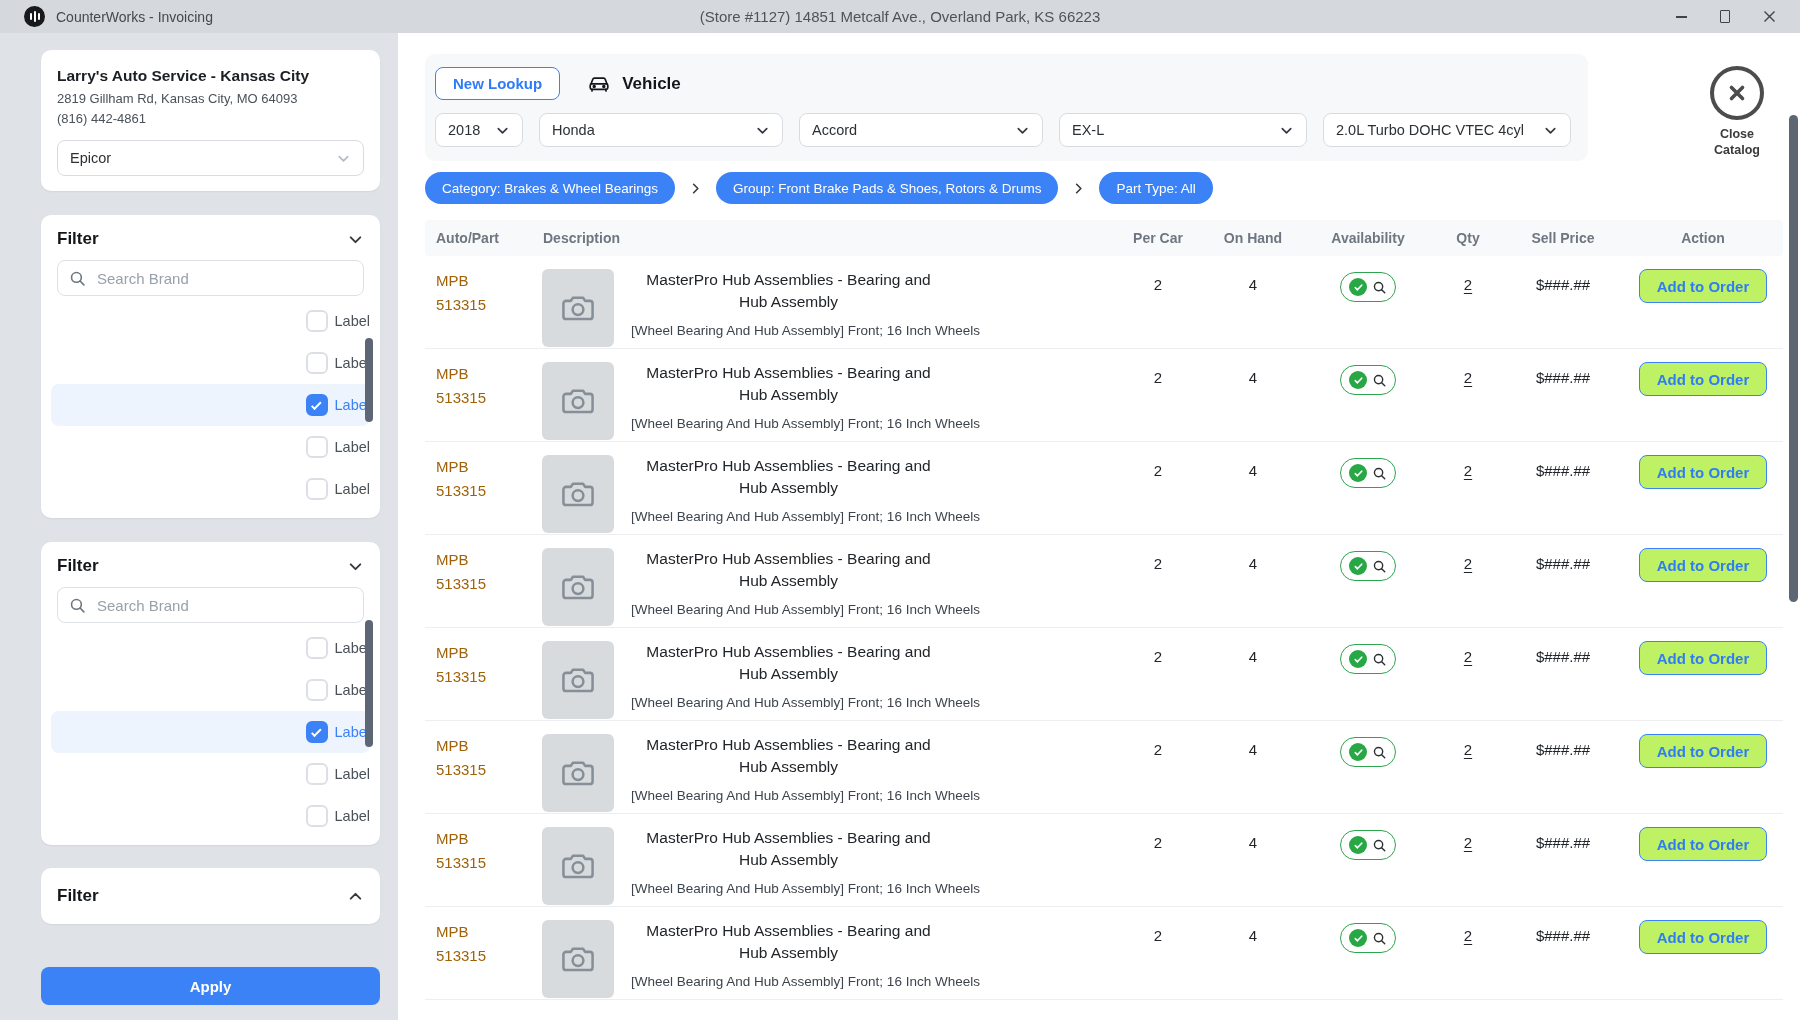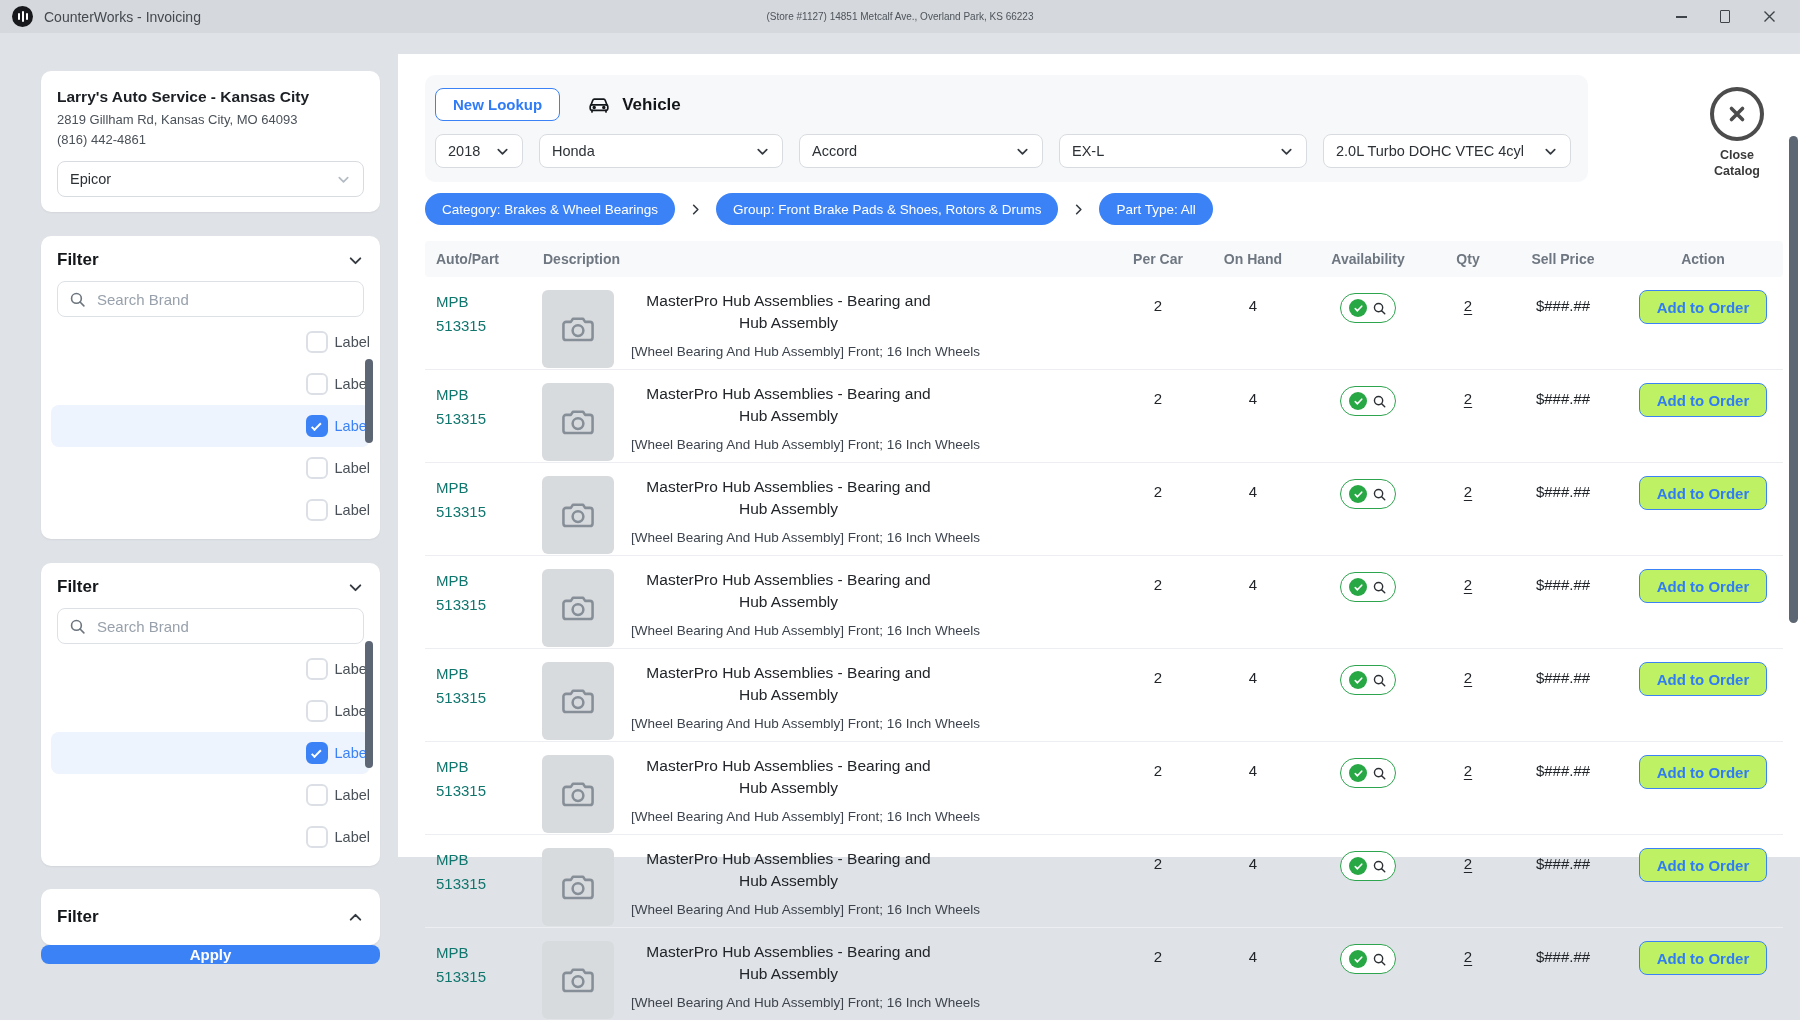--- a/index.html
+++ b/index.html
@@ -8,37 +8,37 @@
     width:1800px; height:1020px; overflow:hidden;
     background:#dfe2e6;
     font-family:"Liberation Sans", sans-serif;
     color:#212529;
   }
   
   .titlebar {
     height:33px; background:#d5d8dc; display:flex; align-items:center;
     position:relative; font-size:14px; color:#43494f;
   }
-  .tb-left { display:flex; align-items:center; gap:11px; padding-left:12px; }
+  .tb-left { display:flex; align-items:center; gap:11px; padding-left:24px; }
   .app-logo {
     width:21px; height:21px; border-radius:50%; background:#17191c;
     display:flex; align-items:center; justify-content:center; gap:2px;
   }
   .app-logo i { display:block; width:2px; background:#fff; border-radius:1px; }
   .app-logo i:nth-child(1){height:7px} .app-logo i:nth-child(2){height:11px} .app-logo i:nth-child(3){height:7px}
   .tb-center {
     position:absolute; left:0; right:0; text-align:center;
-    font-size:10px; color:#4e545c; pointer-events:none;
+    font-size:15px; color:#4e545c; pointer-events:none;
   }
   .tb-right { margin-left:auto; display:flex; align-items:center; gap:14px; padding-right:16px; }
   .win-btn { width:30px; height:24px; display:flex; align-items:center; justify-content:center; cursor:default; }
   .min-glyph { width:11px; height:2px; background:#3e444a; }
   .max-glyph { width:10px; height:13px; border:1.6px solid #3e444a; border-radius:1px; }
   
-  .page { display:flex; height:803px;margin-top:21px; }
+  .page { display:flex; height:987px; }
   
   .sidebar {
     width:339px; margin:17px 18px 15px 41px; flex:none;
     display:flex; flex-direction:column;
   }
   .card {
     background:#fff; border-radius:10px;
     box-shadow:0 1px 2px rgba(16,24,40,.06);
   }
   .customer-card { padding:17px 16px 15px; }
@@ -133,21 +133,21 @@
   .tgrid { display:grid; grid-template-columns:107px 1fr 90px 100px 130px 70px 120px 160px; }
   .thead {
     height:36px; align-items:center; background:#f8f9fa; border-radius:4px;
     color:#6e7781; font-size:14px; font-weight:600;
   }
   .th { text-align:center; }
   .th.left { text-align:left; padding-left:11px; }
   .trow { min-height:93px; border-bottom:1px solid #eceef1; padding-top:13px; align-items:start; }
   .td { text-align:center; font-size:15px; color:#212529; padding-top:7px; }
   .td.left { text-align:left; padding-left:11px; padding-top:0; }
-  .part-link { color:#0f766e; font-size:15px; line-height:1.6; cursor:pointer; }
+  .part-link { color:#a16207; font-size:15px; line-height:1.6; cursor:pointer; }
   .part-link span { display:block; }
   .desc-cell { display:flex; gap:17px; padding-left:10px; padding-top:0; }
   .thumb-img {
     width:72px; height:78px; background:#d8dbde; border-radius:6px; flex:none;
     display:flex; align-items:center; justify-content:center; cursor:pointer;
   }
   .d-title { font-size:15.5px; color:#212529; line-height:1.42; max-width:315px; }
   .d-sub { font-size:13.5px; color:#3d444d; margin-top:10px; max-width:420px; }
   .avail-cell { padding-top:3px; }
   .avail-pill {

